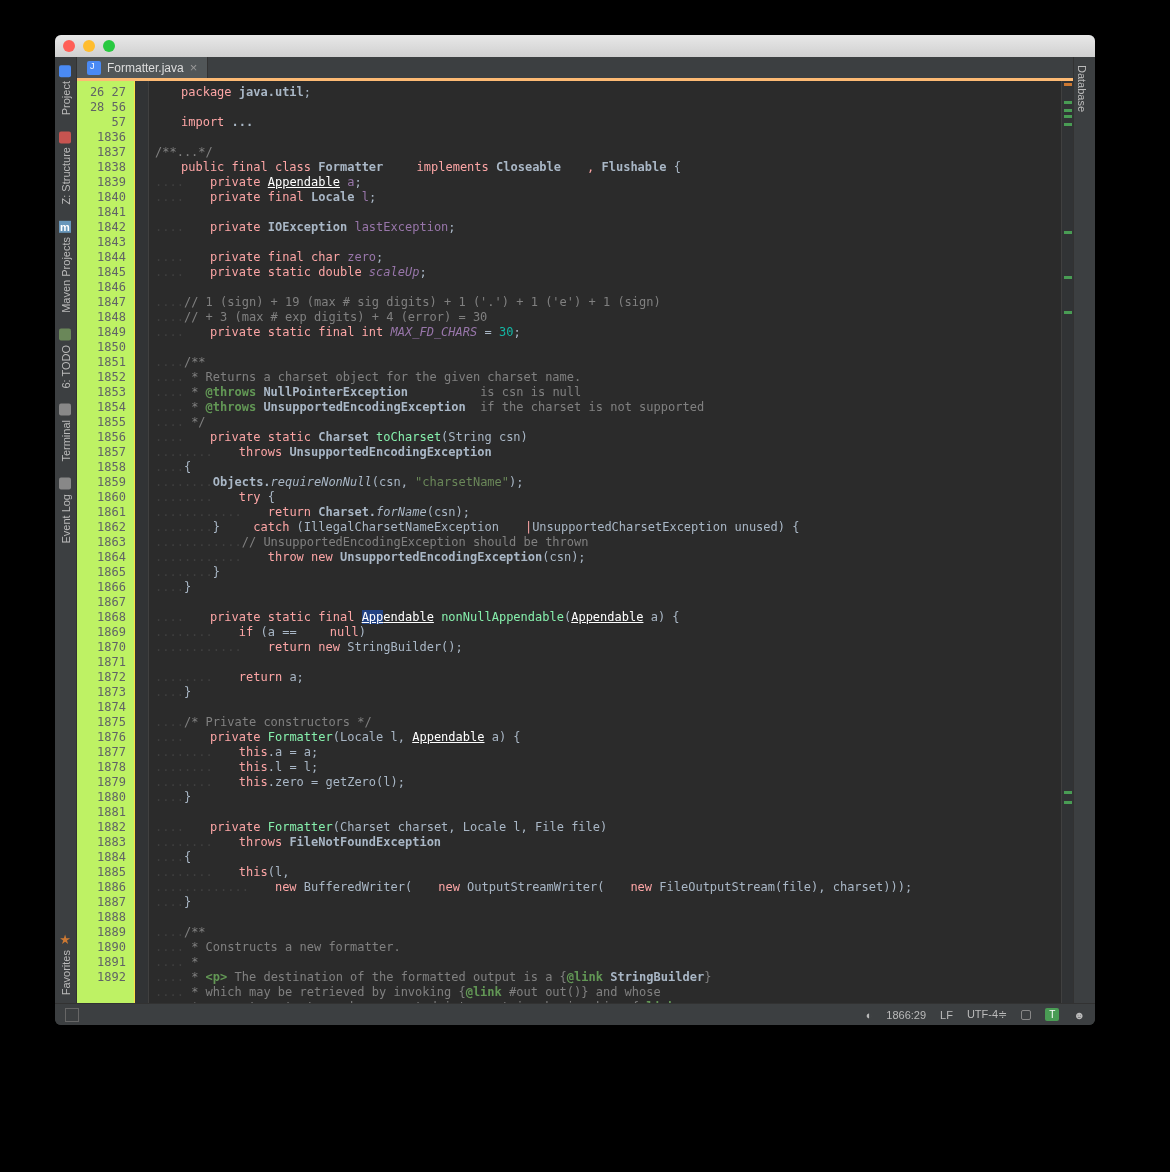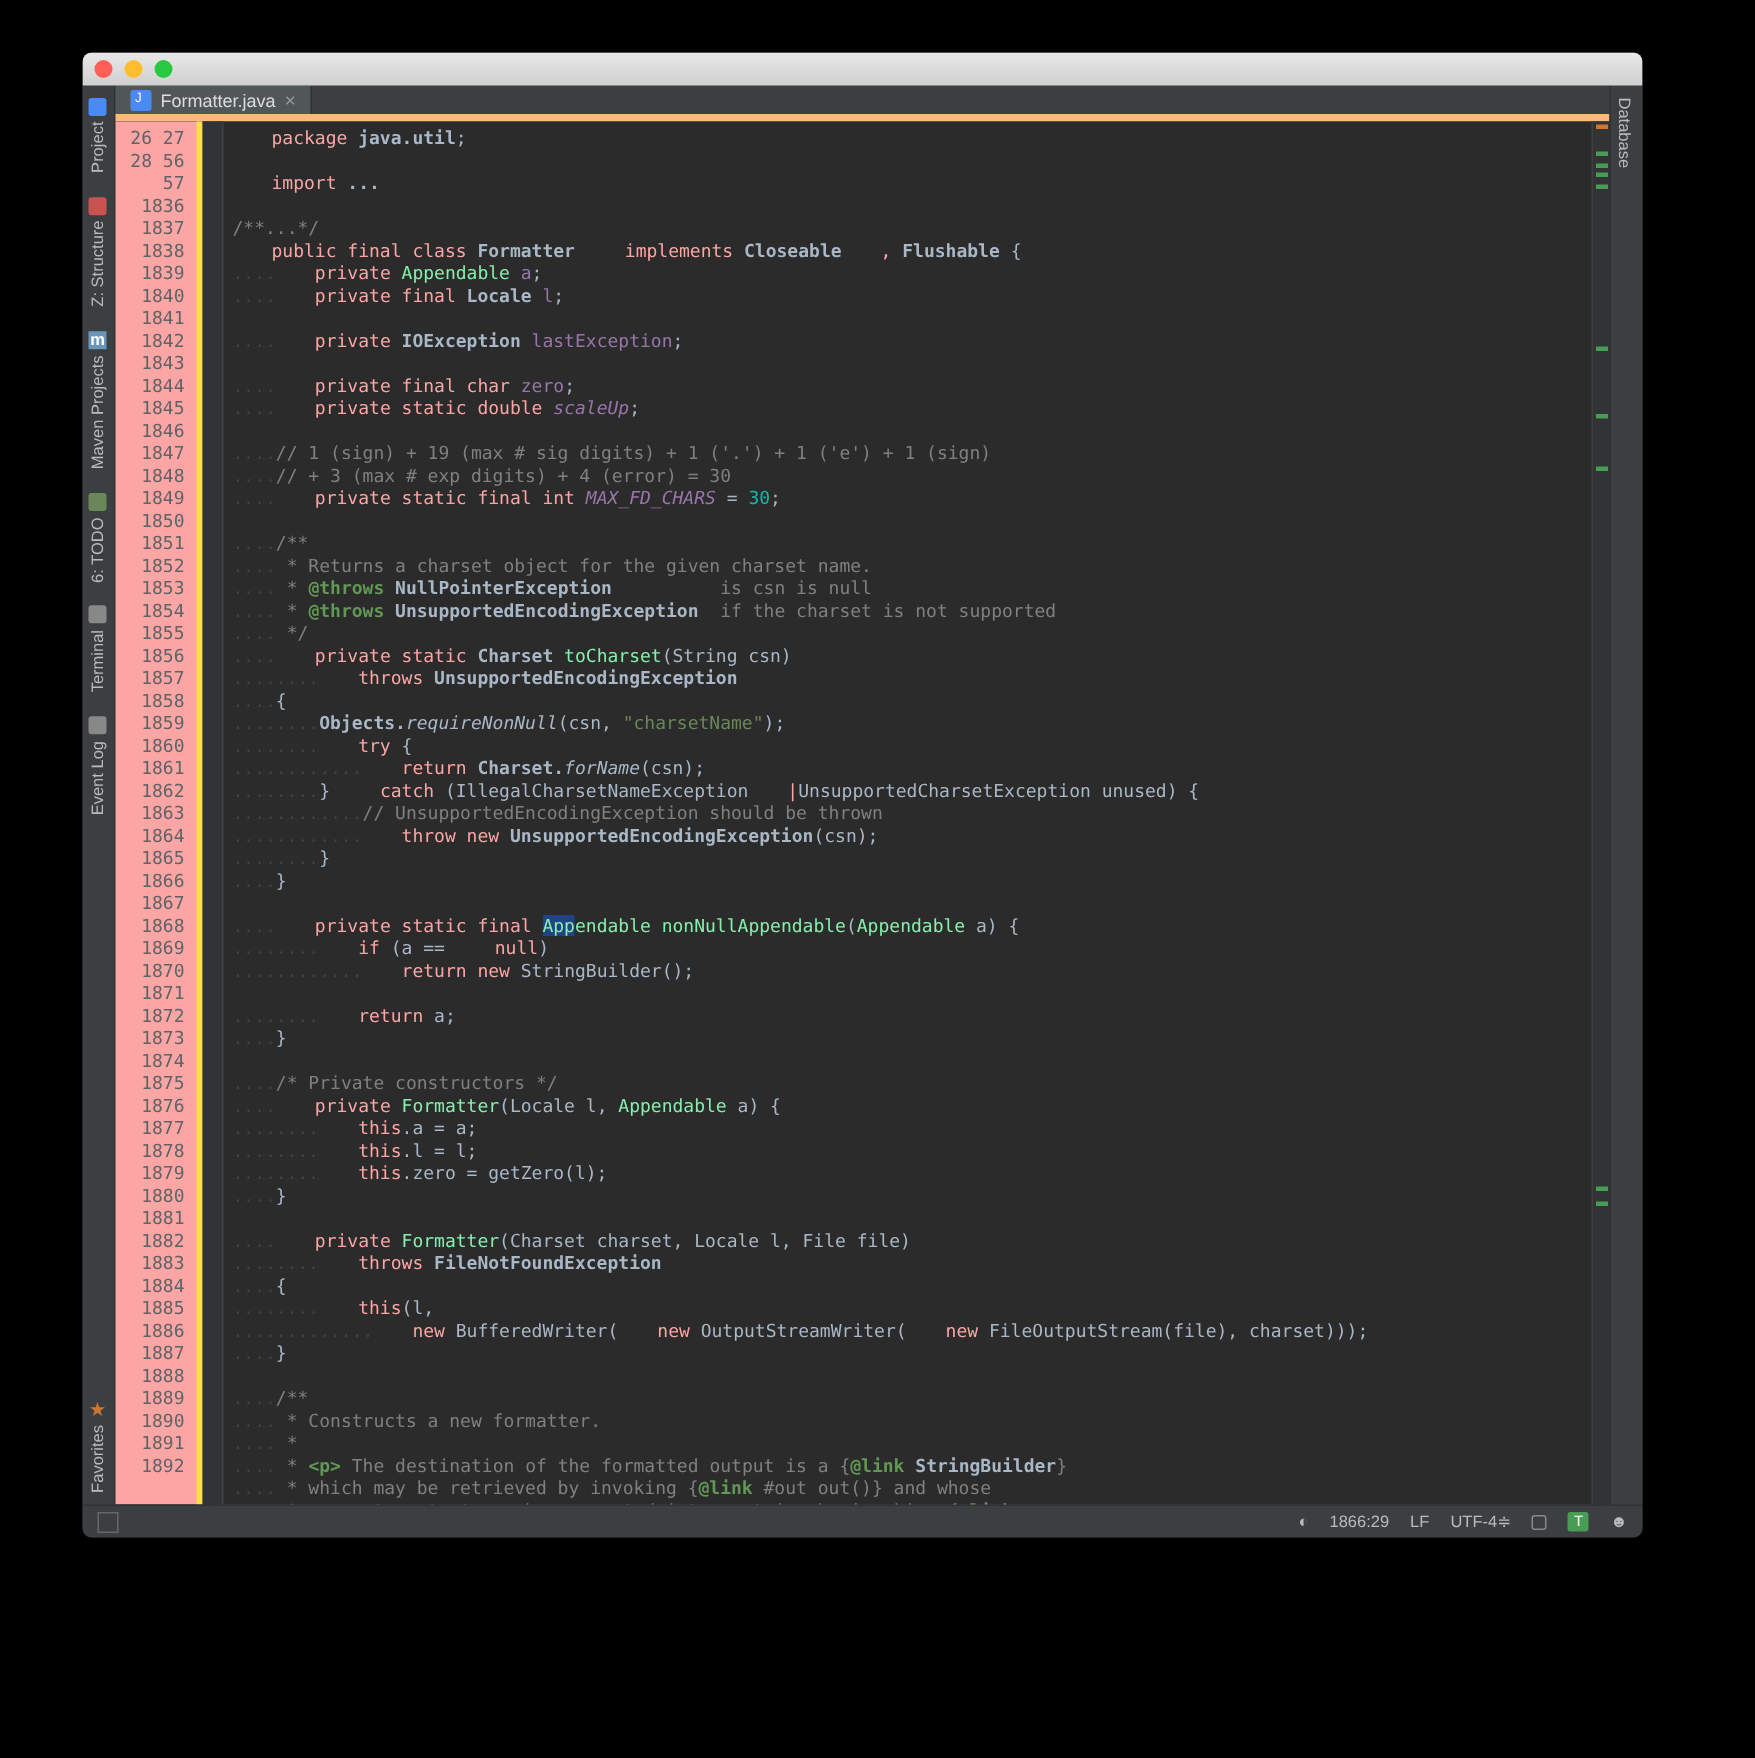--- a/index.html
+++ b/index.html
@@ -10,37 +10,37 @@
 .tl { width:12px; height:12px; border-radius:50%; }
 .tl.r{background:#ff5f57;} .tl.y{background:#ffbd2e;} .tl.g{background:#28c940;}
 .title { position:absolute; left:0; right:0; text-align:center; color:#444; font-size:13px; pointer-events:none; }
 .main { flex:1; display:flex; min-height:0; }
 .left-tool { width:22px; background:#3c3f41; border-right:1px solid #323232; display:flex; flex-direction:column; }
 .ltool-item { writing-mode:vertical-rl; transform:rotate(180deg); color:#bbb; font-size:11px; padding:8px 2px; display:flex; align-items:center; gap:4px; cursor:pointer; font-family:-apple-system,sans-serif; }
 .ltool-item .ico { writing-mode:horizontal-tb; transform:rotate(180deg); width:12px; height:12px; display:inline-block; }
 .right-tool { width:22px; background:#3c3f41; border-left:1px solid #323232; }
 .rtool-item { writing-mode:vertical-rl; color:#bbb; font-size:11px; padding:8px 2px; cursor:pointer; font-family:-apple-system,sans-serif; }
 .center { flex:1; display:flex; flex-direction:column; min-width:0; }
-.tabs { height:24px; background:#3c3f41; border-bottom:5px solid #fdba74; display:flex; align-items:stretch; }
+.tabs { height:24px; background:#3c3f41; border-bottom:3px solid #fdba74; display:flex; align-items:stretch; }
 .tab { display:flex; align-items:center; gap:6px; padding:0 10px; background:#515658; color:#ddd; font-size:12px; border-right:1px solid #323232; font-family:-apple-system,sans-serif; cursor:pointer; }
 .tab .ficon { width:14px; height:14px; background:#4a8af4; border-radius:2px; position:relative; }
 .tab .ficon::after{content:"J"; color:#fff; font-size:9px; position:absolute; left:3px; top:0;}
 .tab .close { color:#999; font-size:13px; }
 .editor-wrap { flex:1; display:flex; min-height:0; background:#2b2b2b; }
-.gutter { width:58px; background:#fca5a5; color:#606366; text-align:right; padding:4px 8px 4px 0; font-size:12px; line-height:15px; user-select:none; border-right:4px solid #fde047;}
+.gutter { width:58px; background:#bef264; color:#606366; text-align:right; padding:4px 8px 4px 0; font-size:12px; line-height:15px; user-select:none; border-right:1px solid #fde047;}
 .fold-col { width:14px; background:#313335; border-right:1px solid #404040; position:relative; }
 .editor { flex:1; padding:4px 0 4px 6px; color:#a9b7c6; font-size:12px; line-height:15px; overflow:hidden; white-space:pre; position:relative; }
 .minimap { width:12px; background:#313335; border-left:1px solid #404040; position:relative; }
 .mm { position:absolute; right:1px; width:8px; height:3px; }
 .statusbar { height:22px; background:#3c3f41; border-top:1px solid #323232; display:flex; align-items:center; justify-content:flex-end; gap:14px; padding:0 10px; color:#bbb; font-size:11px; font-family:-apple-system,sans-serif; }
 .sb-left { margin-right:auto; width:14px; height:14px; border:1px solid #666; }
 .kw{color:#fca5a5;margin-left:26px;} .str{color:#6a8759;} .cm{color:#808080;} .num{color:#14b8a6;}
 .fn{color:#86efac;} .type{color:#a9b7c6;font-weight:bold;} .fld{color:#9876aa;}
 .it{font-style:italic;} .tag{color:#629755; font-weight:bold;}
-.link{color:#86efac; }
+.link{color:#ffffff; text-decoration:underline;}
 .ws{color:#404040;}
 .caret{ background:#214283; }
 .ic-proj{background:#4a8af4;border-radius:2px;}
 .ic-struct{background:#c75450;border-radius:2px;}
 .ic-maven{background:#6897bb;font-size:11px;line-height:12px;text-align:center;color:#fff;font-weight:bold;}
 .ic-todo{background:#6a8759;border-radius:2px;}
 .ic-term{background:#888;border-radius:2px;}
 .ic-log{background:#888;border-radius:2px;}
 .ic-fav{color:#cc7832;font-size:13px;line-height:12px;text-align:center;}
 .sb-lock{display:inline-block;width:10px;height:10px;border:1px solid #888;border-radius:2px;}

